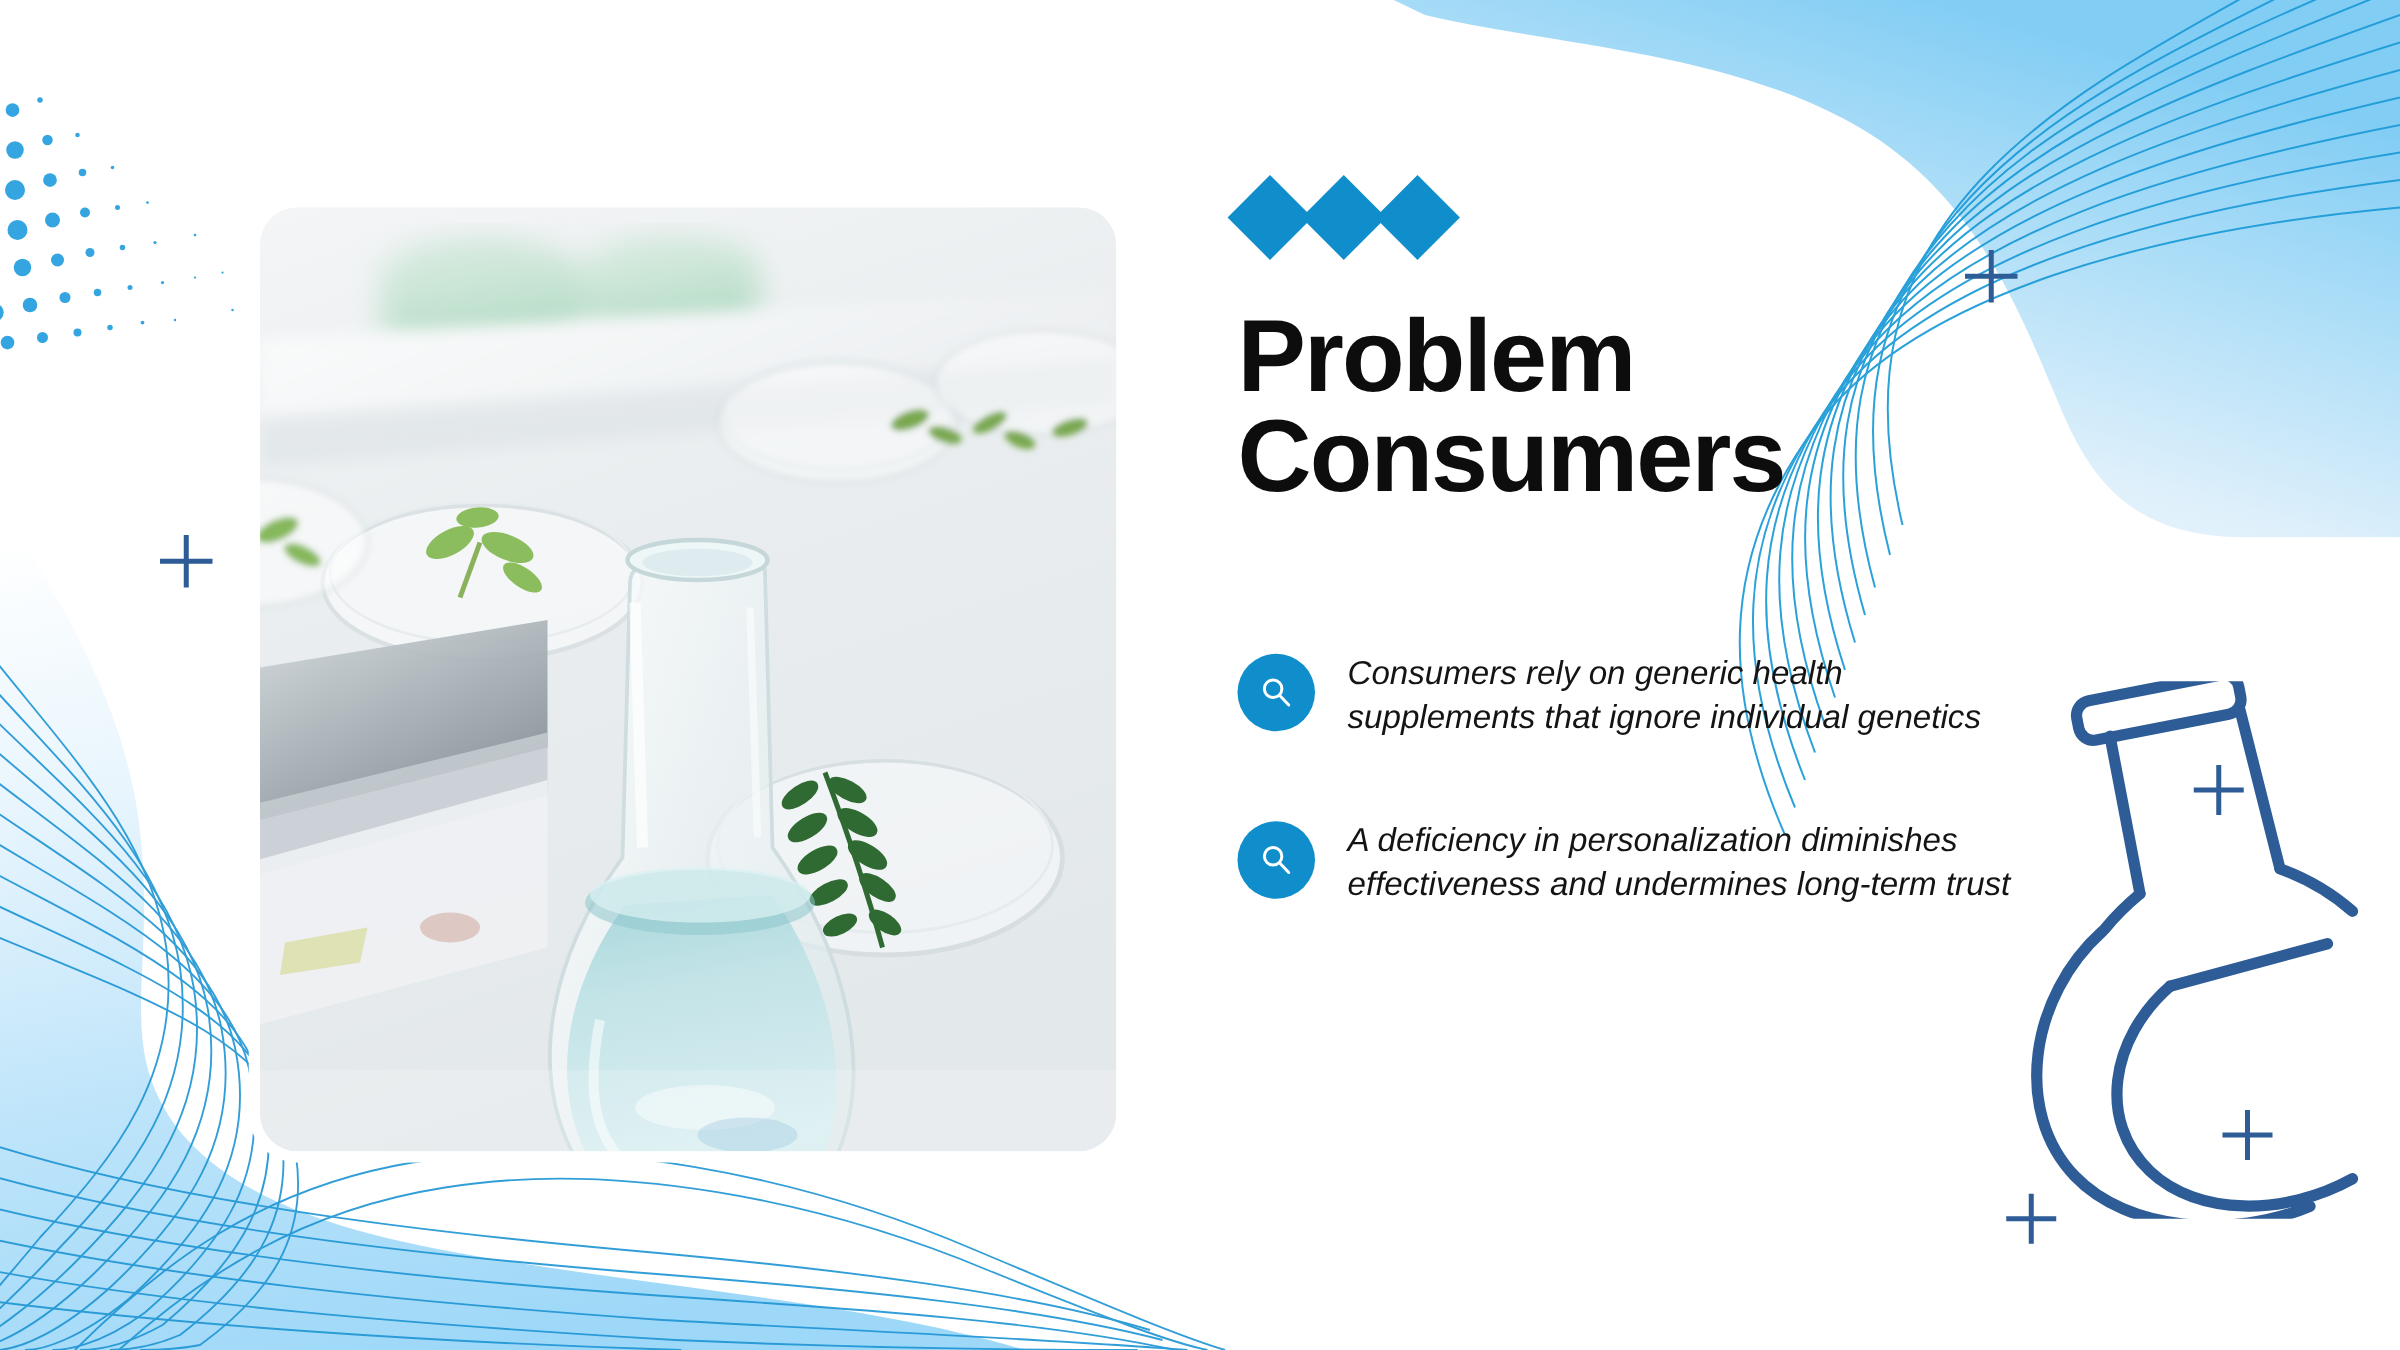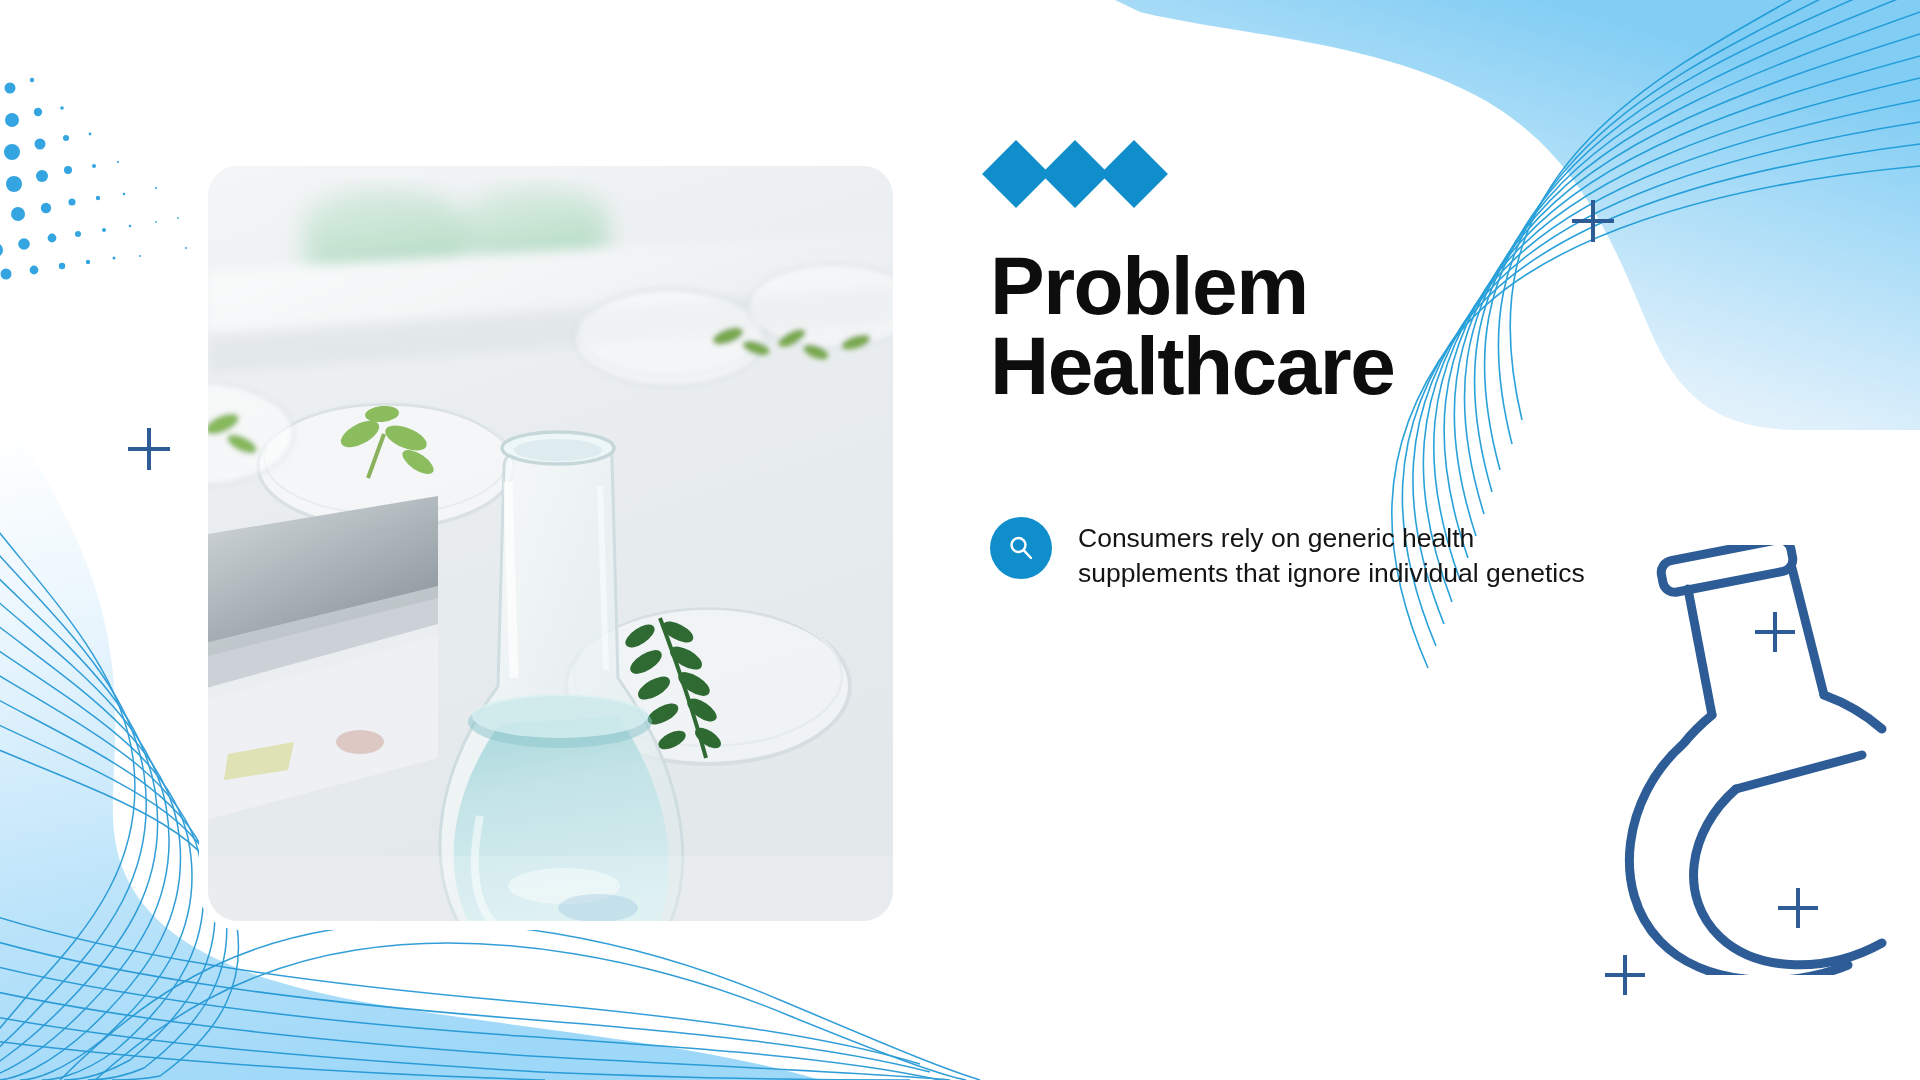--- a/index.html
+++ b/index.html
@@ -103,22 +103,23 @@
   }
 
   .bullets {
     margin-top: 108px;
     display: flex;
     flex-direction: column;
     gap: 58px;
   }
   .bullet {
     display: flex;
-    align-items: flex-start;
+    align-items: center;
     gap: 26px;
+    font-style: italic;
   }
   .bullet-icon {
     flex: 0 0 auto;
     width: 62px;
     height: 62px;
     border-radius: 50%;
     background: #0f8ecb;
     display: flex;
     align-items: center;
     justify-content: center;
@@ -463,33 +464,43 @@
 
   <div class="content">
 
     <div class="diamonds">
       <span class="diamond"></span>
       <span class="diamond"></span>
       <span class="diamond"></span>
     </div>
 
     <h1 class="title">Problem
-Healthcare</h1>
+Consumers</h1>
 
     <div class="bullets">
 
       <div class="bullet">
         <span class="bullet-icon">
           <svg width="30" height="30" viewBox="0 0 30 30" fill="none" stroke="#ffffff" stroke-width="2.4" stroke-linecap="round">
             <circle cx="12.5" cy="12" r="7"></circle>
             <path d="M17.6,17.2 L25,25"></path>
           </svg>
         </span>
         <span class="bullet-text">Consumers rely on generic health
 supplements that ignore individual genetics</span>
       </div>
 
+      <div class="bullet">
+        <span class="bullet-icon">
+          <svg width="30" height="30" viewBox="0 0 30 30" fill="none" stroke="#ffffff" stroke-width="2.4" stroke-linecap="round">
+            <circle cx="12.5" cy="12" r="7"></circle>
+            <path d="M17.6,17.2 L25,25"></path>
+          </svg>
+        </span>
+        <span class="bullet-text">A deficiency in personalization diminishes
+effectiveness and undermines long-term trust</span>
+      </div>
 
 
     </div>
   </div>
 
 </div>
 
 </body></html>

